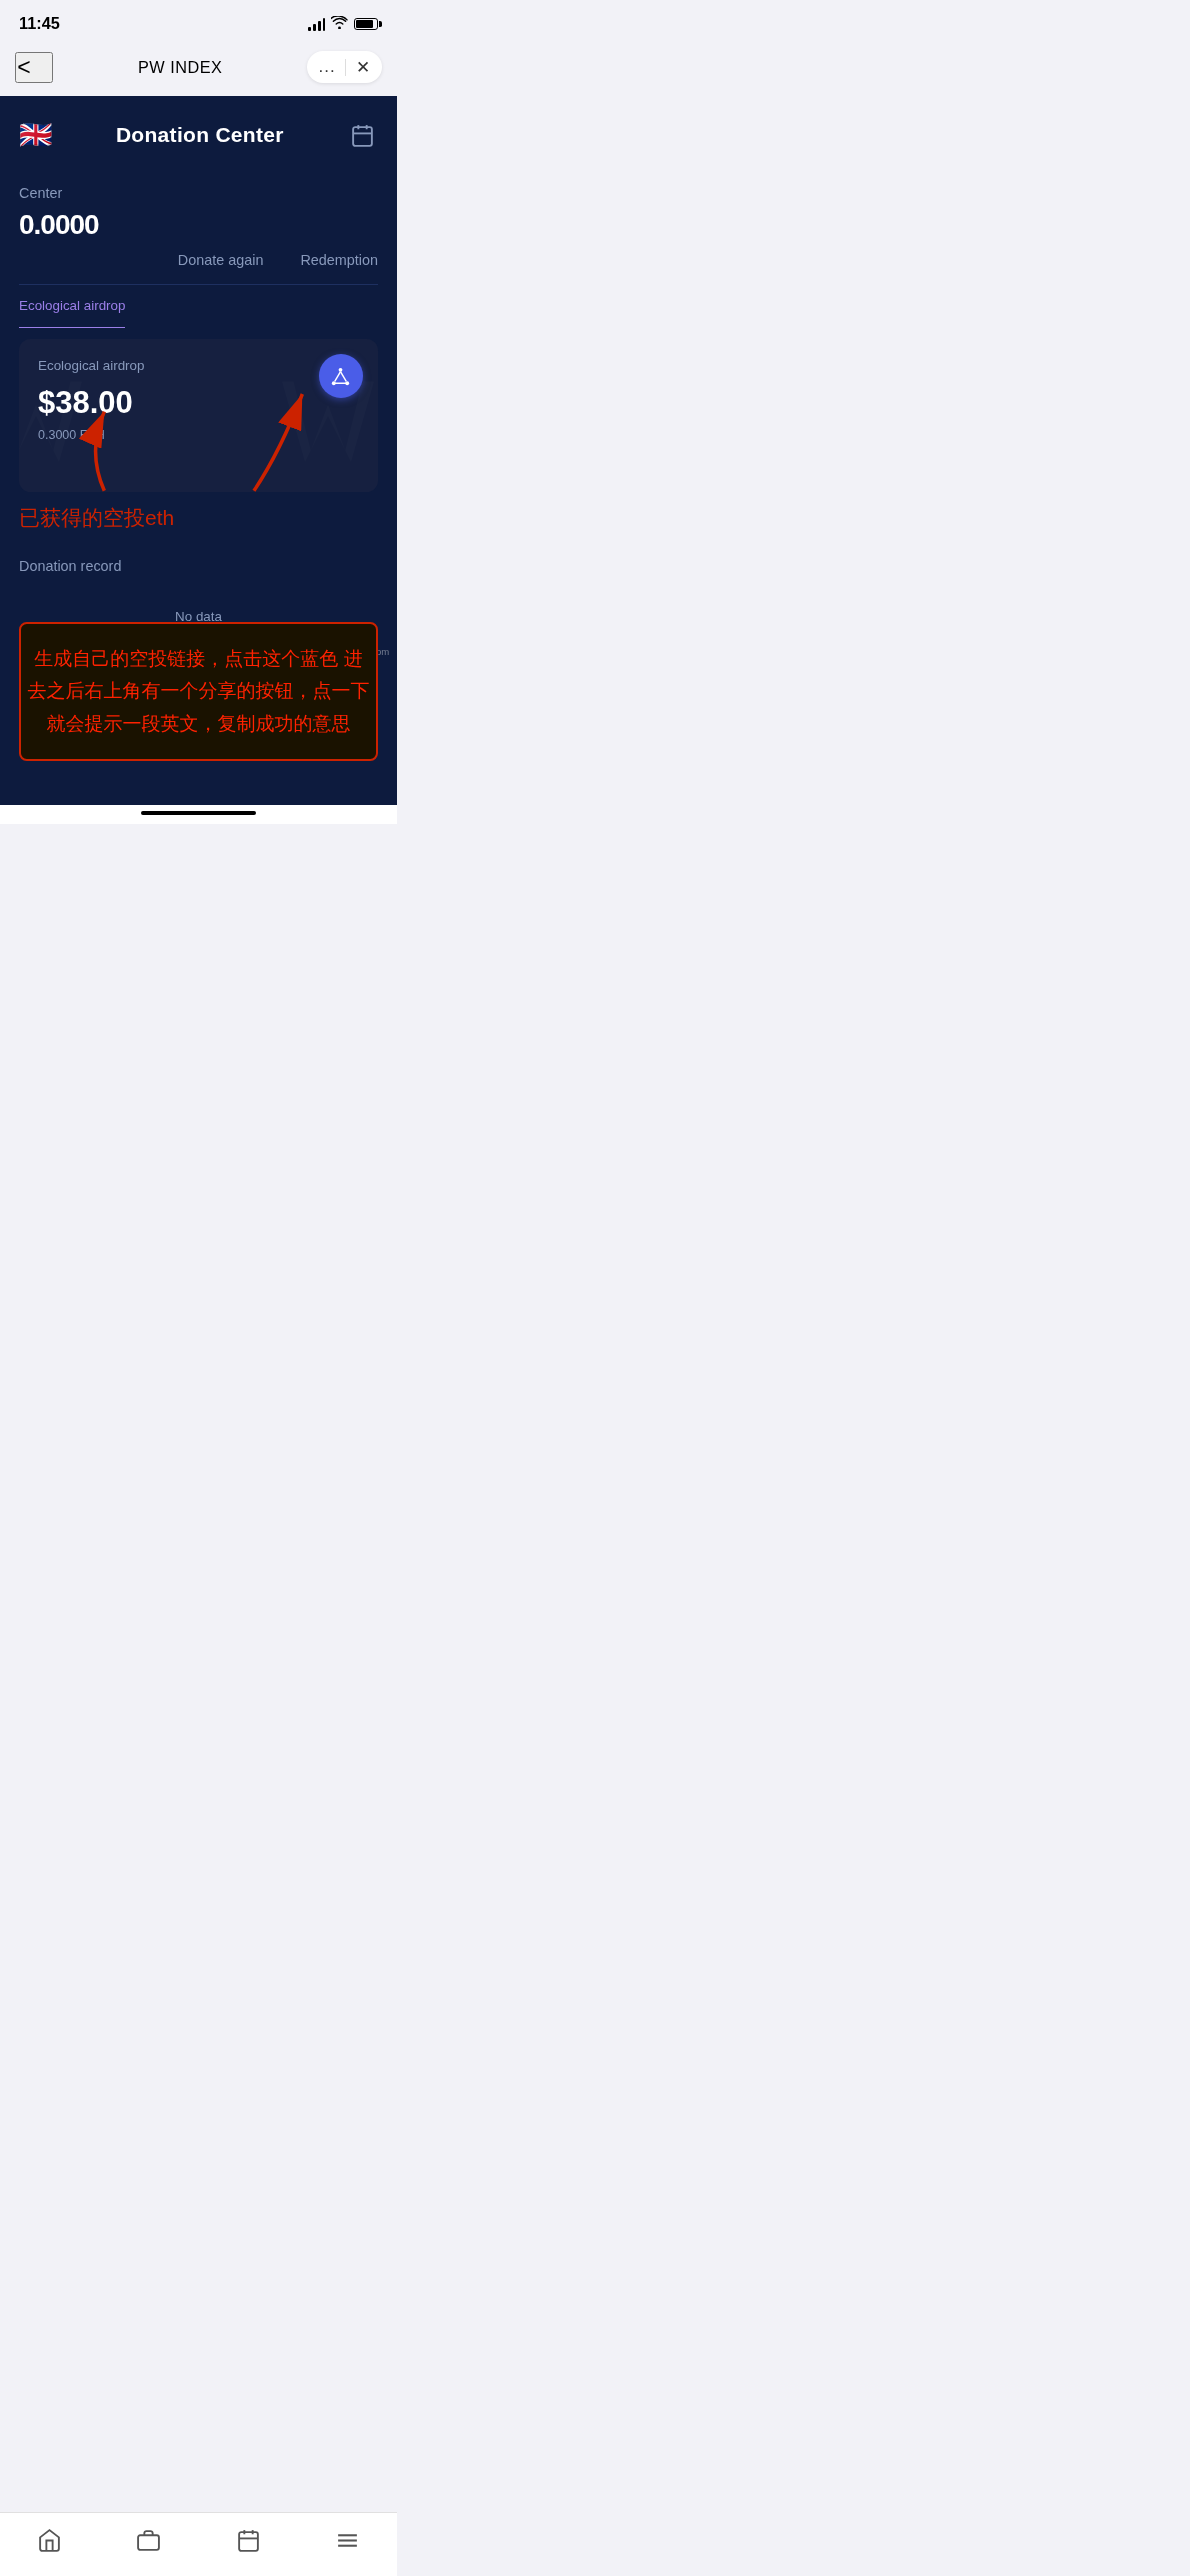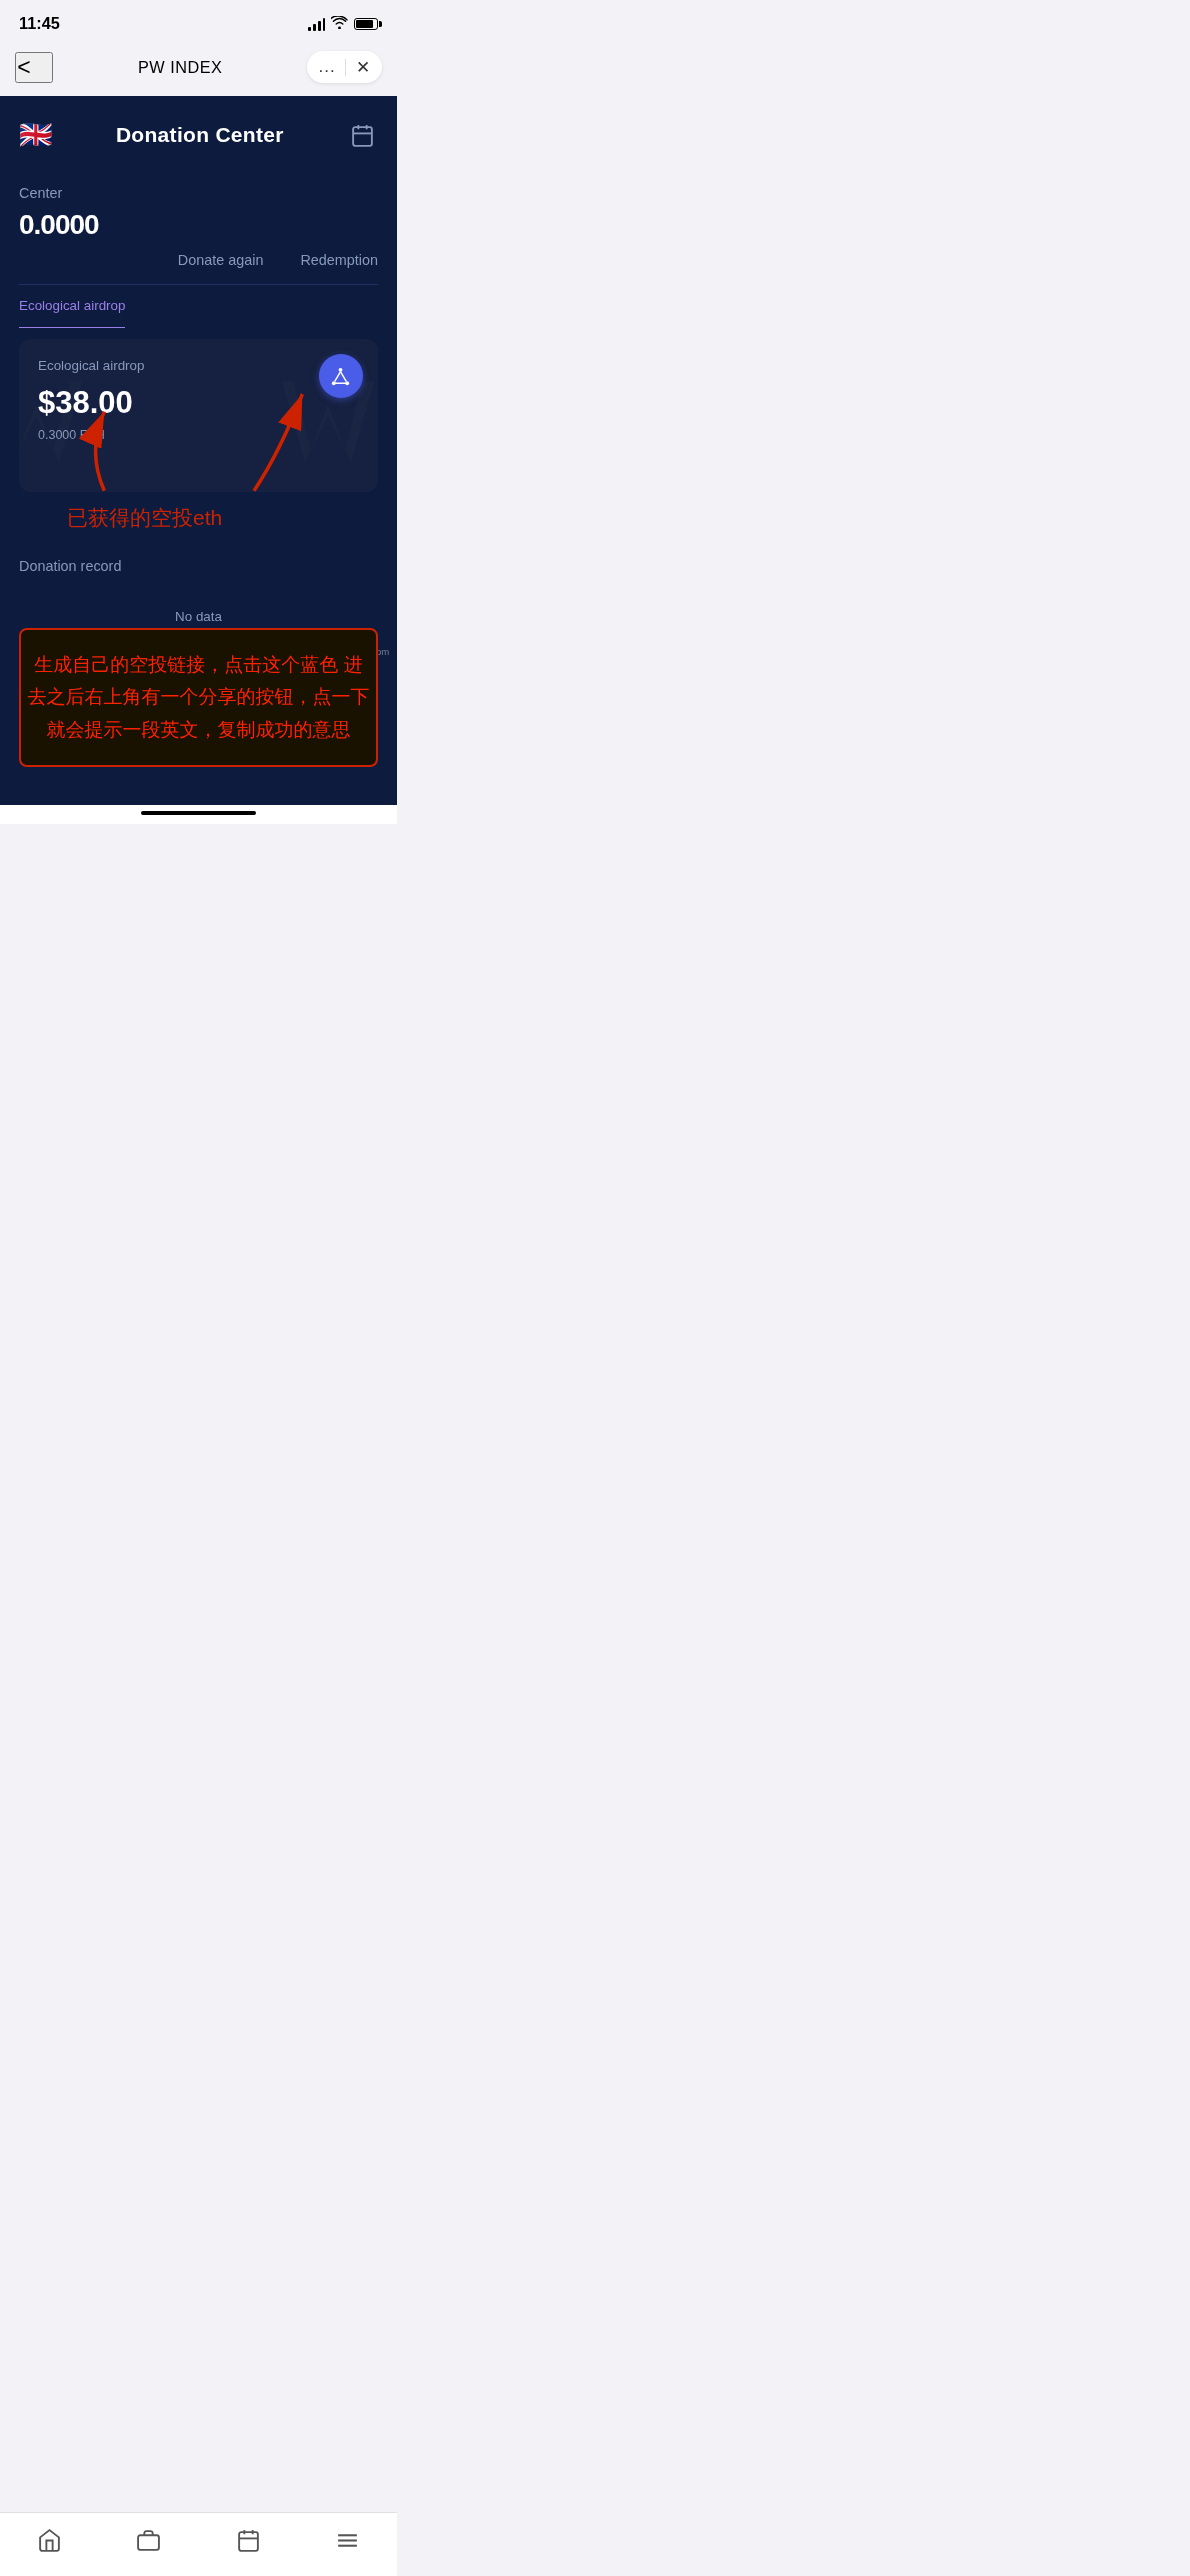--- a/index.html
+++ b/index.html
@@ -296,21 +296,21 @@
     .no-data {
       text-align: center;
       font-size: 13.4px;
       color: #8899bb;
       padding: 19px 0;
     }
 
     
     .annotation-box {
       position: absolute;
-      bottom: 38px;
+      bottom: 44px;
       left: 19px;
       right: 19px;
       background: #1a1200;
       border: 2.9px solid #cc2200;
       border-radius: 7.7px;
       padding: 19px 4px;
       z-index: 10;
     }
     .annotation-text {
       font-size: 19px;
@@ -322,21 +322,20 @@
 
     
     .airdrop-label-cn {
       position: absolute;
       bottom: 9.6px;
       left: 19px;
       font-size: 21px;
       color: #cc2200;
       font-weight: 500;
       z-index: 5;
-      margin-left: 48px;
     }
 
     
     .bottom-tab-bar {
       background: #fff;
       display: flex;
       justify-content: space-around;
       align-items: center;
       padding: 11.5px 0 19px;
       border-top: 1px solid #e0e0e0;

